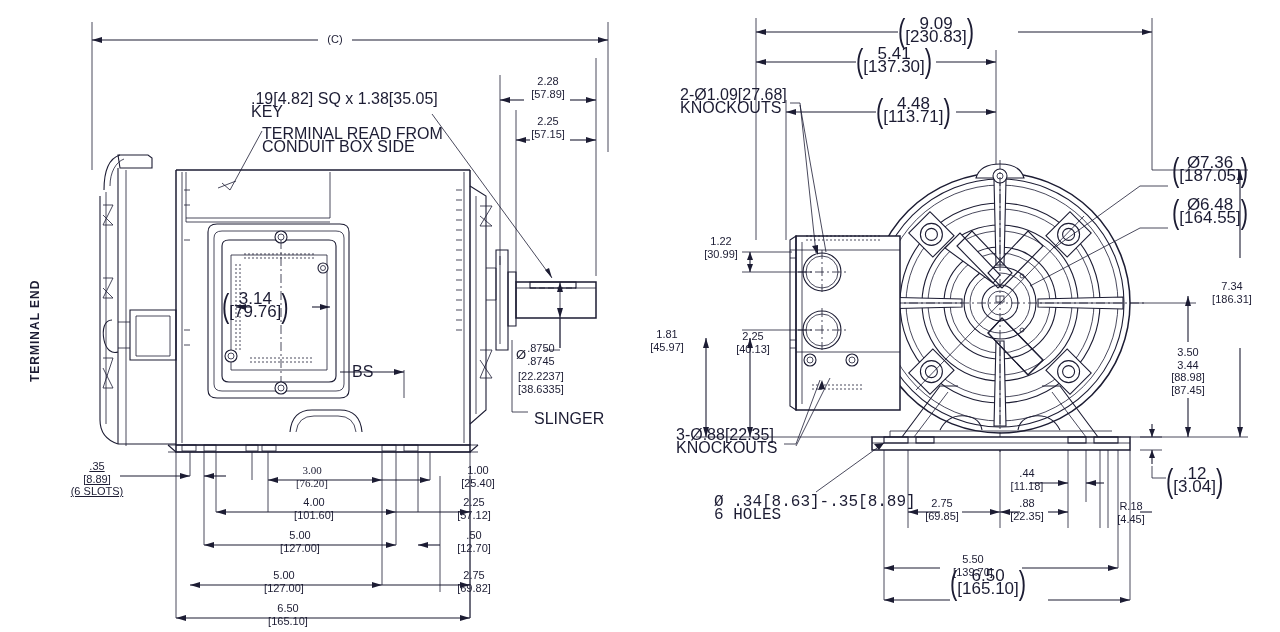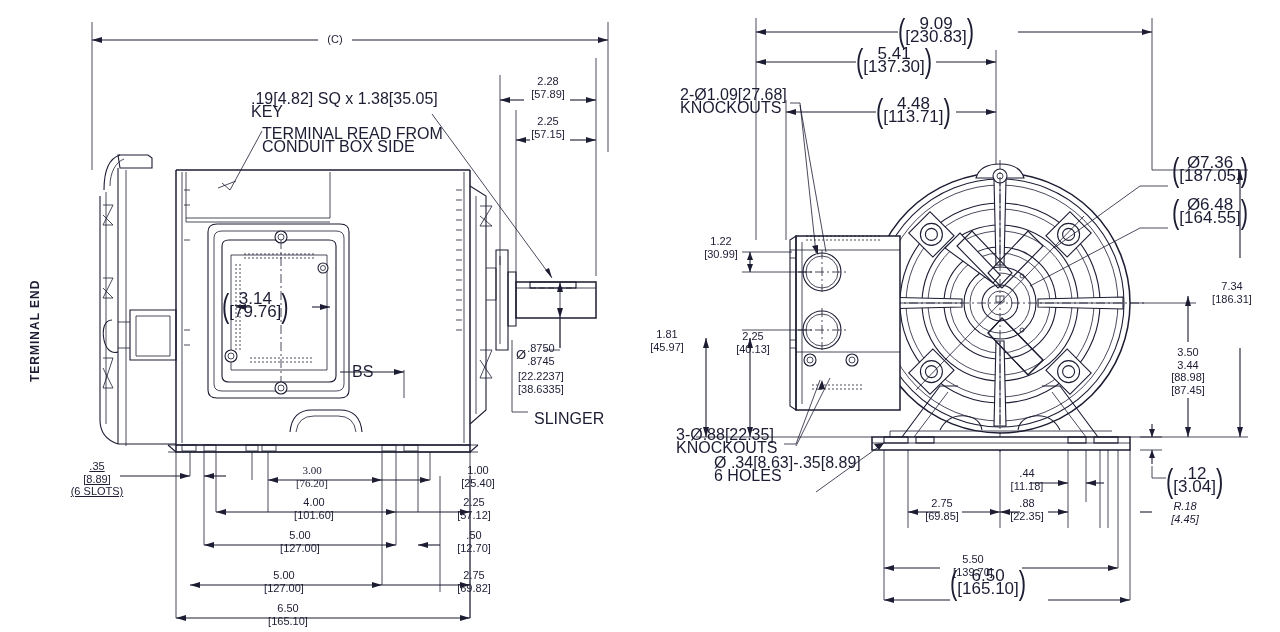--- a/index.html
+++ b/index.html
@@ -591,21 +591,21 @@
 <div class="stack" style="left:876px;top:98px;">
   <span class="par">(</span>
   <span class="vals"><span>4.48</span><br><span>[113.71]</span></span>
   <span class="par">)</span>
 </div>
 
 <div class="note" style="left:680px;top:88px;">2-Ø1.09[27.68]
 KNOCKOUTS</div>
 <div class="note" style="left:676px;top:428px;">3-Ø.88[22.35]
 KNOCKOUTS</div>
-<div class="note" style="left:714px;top:456px;">Ø .34[8.63]-.35[8.89]
+<div class="note" style="left:714px;top:496px;font-family:Liberation Mono, monospace;">Ø .34[8.63]-.35[8.89]
 6 HOLES</div>
 
 <div class="stack" style="left:1172px;top:157px;">
   <span class="par">(</span>
   <span class="vals"><span>Ø7.36</span><br><span>[187.05]</span></span>
   <span class="par">)</span>
 </div>
 <div class="stack" style="left:1172px;top:199px;">
   <span class="par">(</span>
   <span class="vals"><span>Ø6.48</span><br><span>[164.55]</span></span>
@@ -615,21 +615,21 @@
 <div class="dimtxt" style="left:1202px;top:280px;width:60px;"><span>7.34</span><br><span>[186.31]</span></div>
 
 <div class="dimtxt" style="left:1158px;top:346px;width:60px;"><span>3.50</span><br><span>3.44</span><br><span>[88.98]</span><br><span>[87.45]</span></div>
 
 <div class="stack" style="left:1166px;top:468px;">
   <span class="par">(</span>
   <span class="vals"><span>.12</span><br><span>[3.04]</span></span>
   <span class="par">)</span>
 </div>
 
-<div class="dimtxt" style="left:1158px;top:500px;width:54px;font-style:italic;"><span>R.18</span><br><span>[4.45]</span></div>
+<div class="dimtxt" style="left:1104px;top:500px;width:54px;"><span>R.18</span><br><span>[4.45]</span></div>
 
 <div class="dimtxt" style="left:692px;top:235px;width:58px;"><span>1.22</span><br><span>[30.99]</span></div>
 <div class="dimtxt" style="left:638px;top:328px;width:58px;"><span>1.81</span><br><span>[45.97]</span></div>
 <div class="dimtxt" style="left:726px;top:330px;width:54px;"><span>2.25</span><br><span>[40.13]</span></div>
 
 <div class="dimtxt" style="left:914px;top:497px;width:56px;"><span>2.75</span><br><span>[69.85]</span></div>
 <div class="dimtxt" style="left:1000px;top:497px;width:54px;"><span>.88</span><br><span>[22.35]</span></div>
 <div class="dimtxt" style="left:1000px;top:467px;width:54px;"><span>.44</span><br><span>[11.18]</span></div>
 <div class="dimtxt" style="left:940px;top:553px;width:66px;"><span>5.50</span><br><span>[139.70]</span></div>
 

